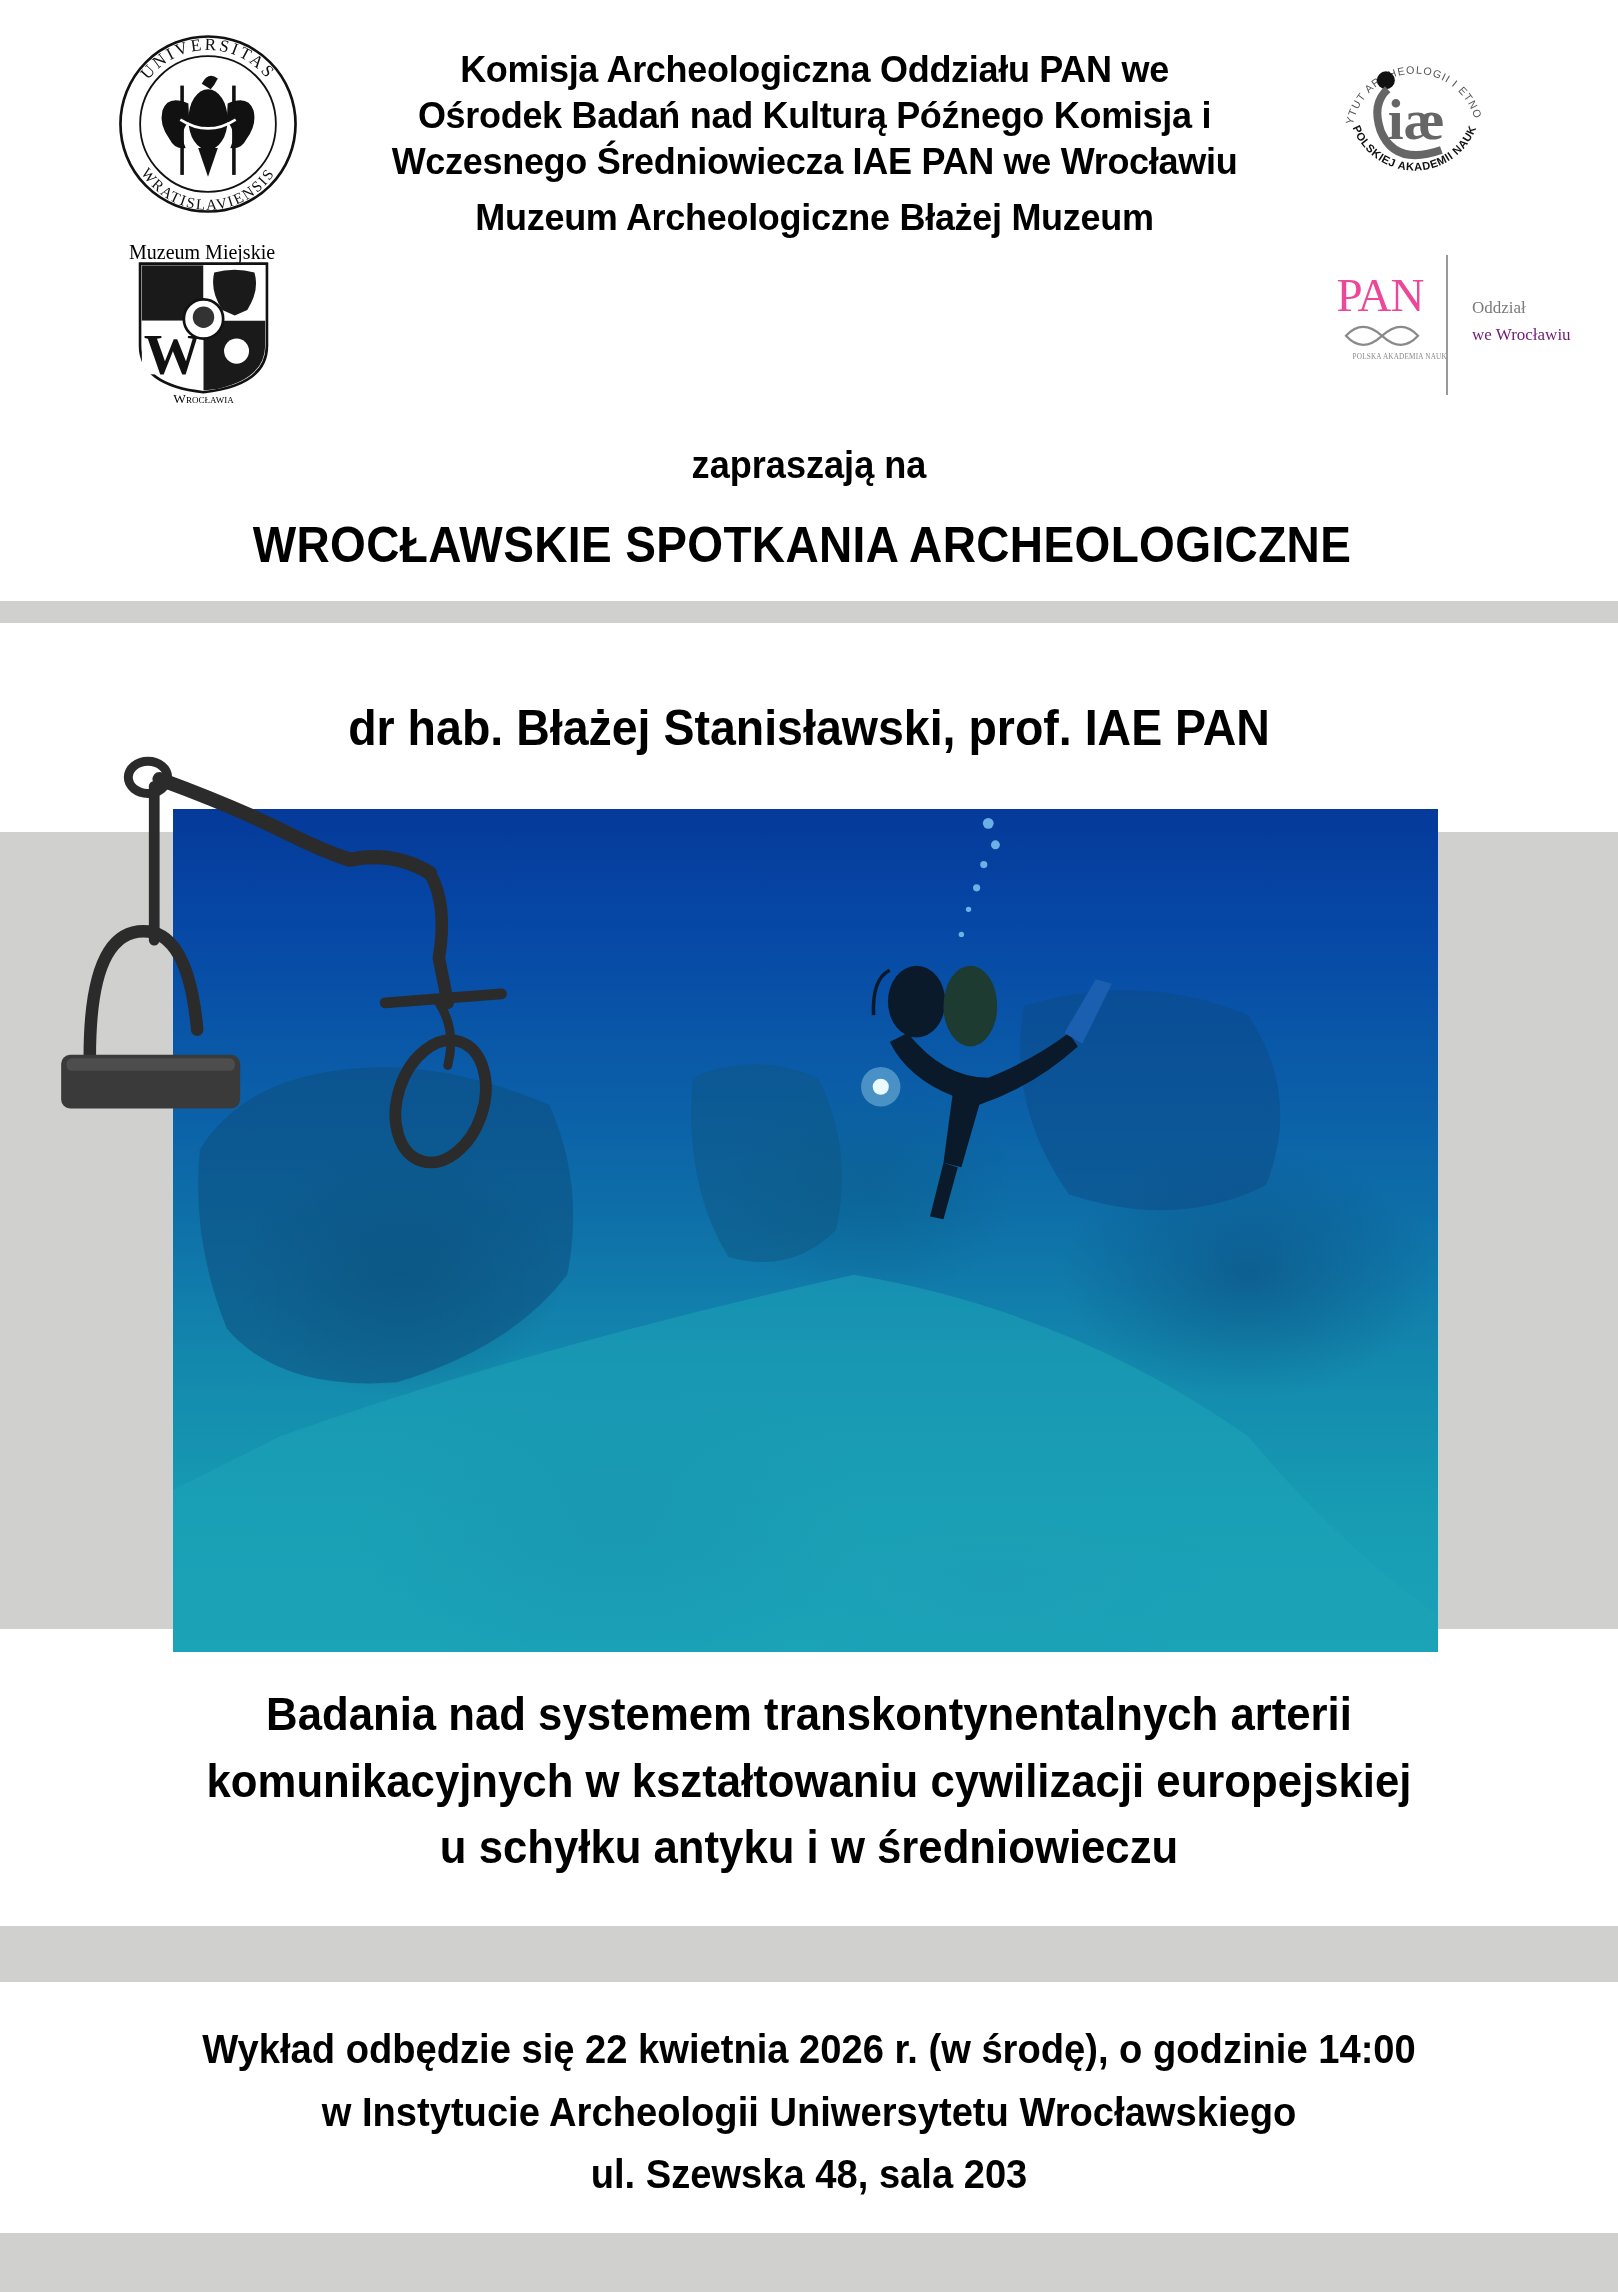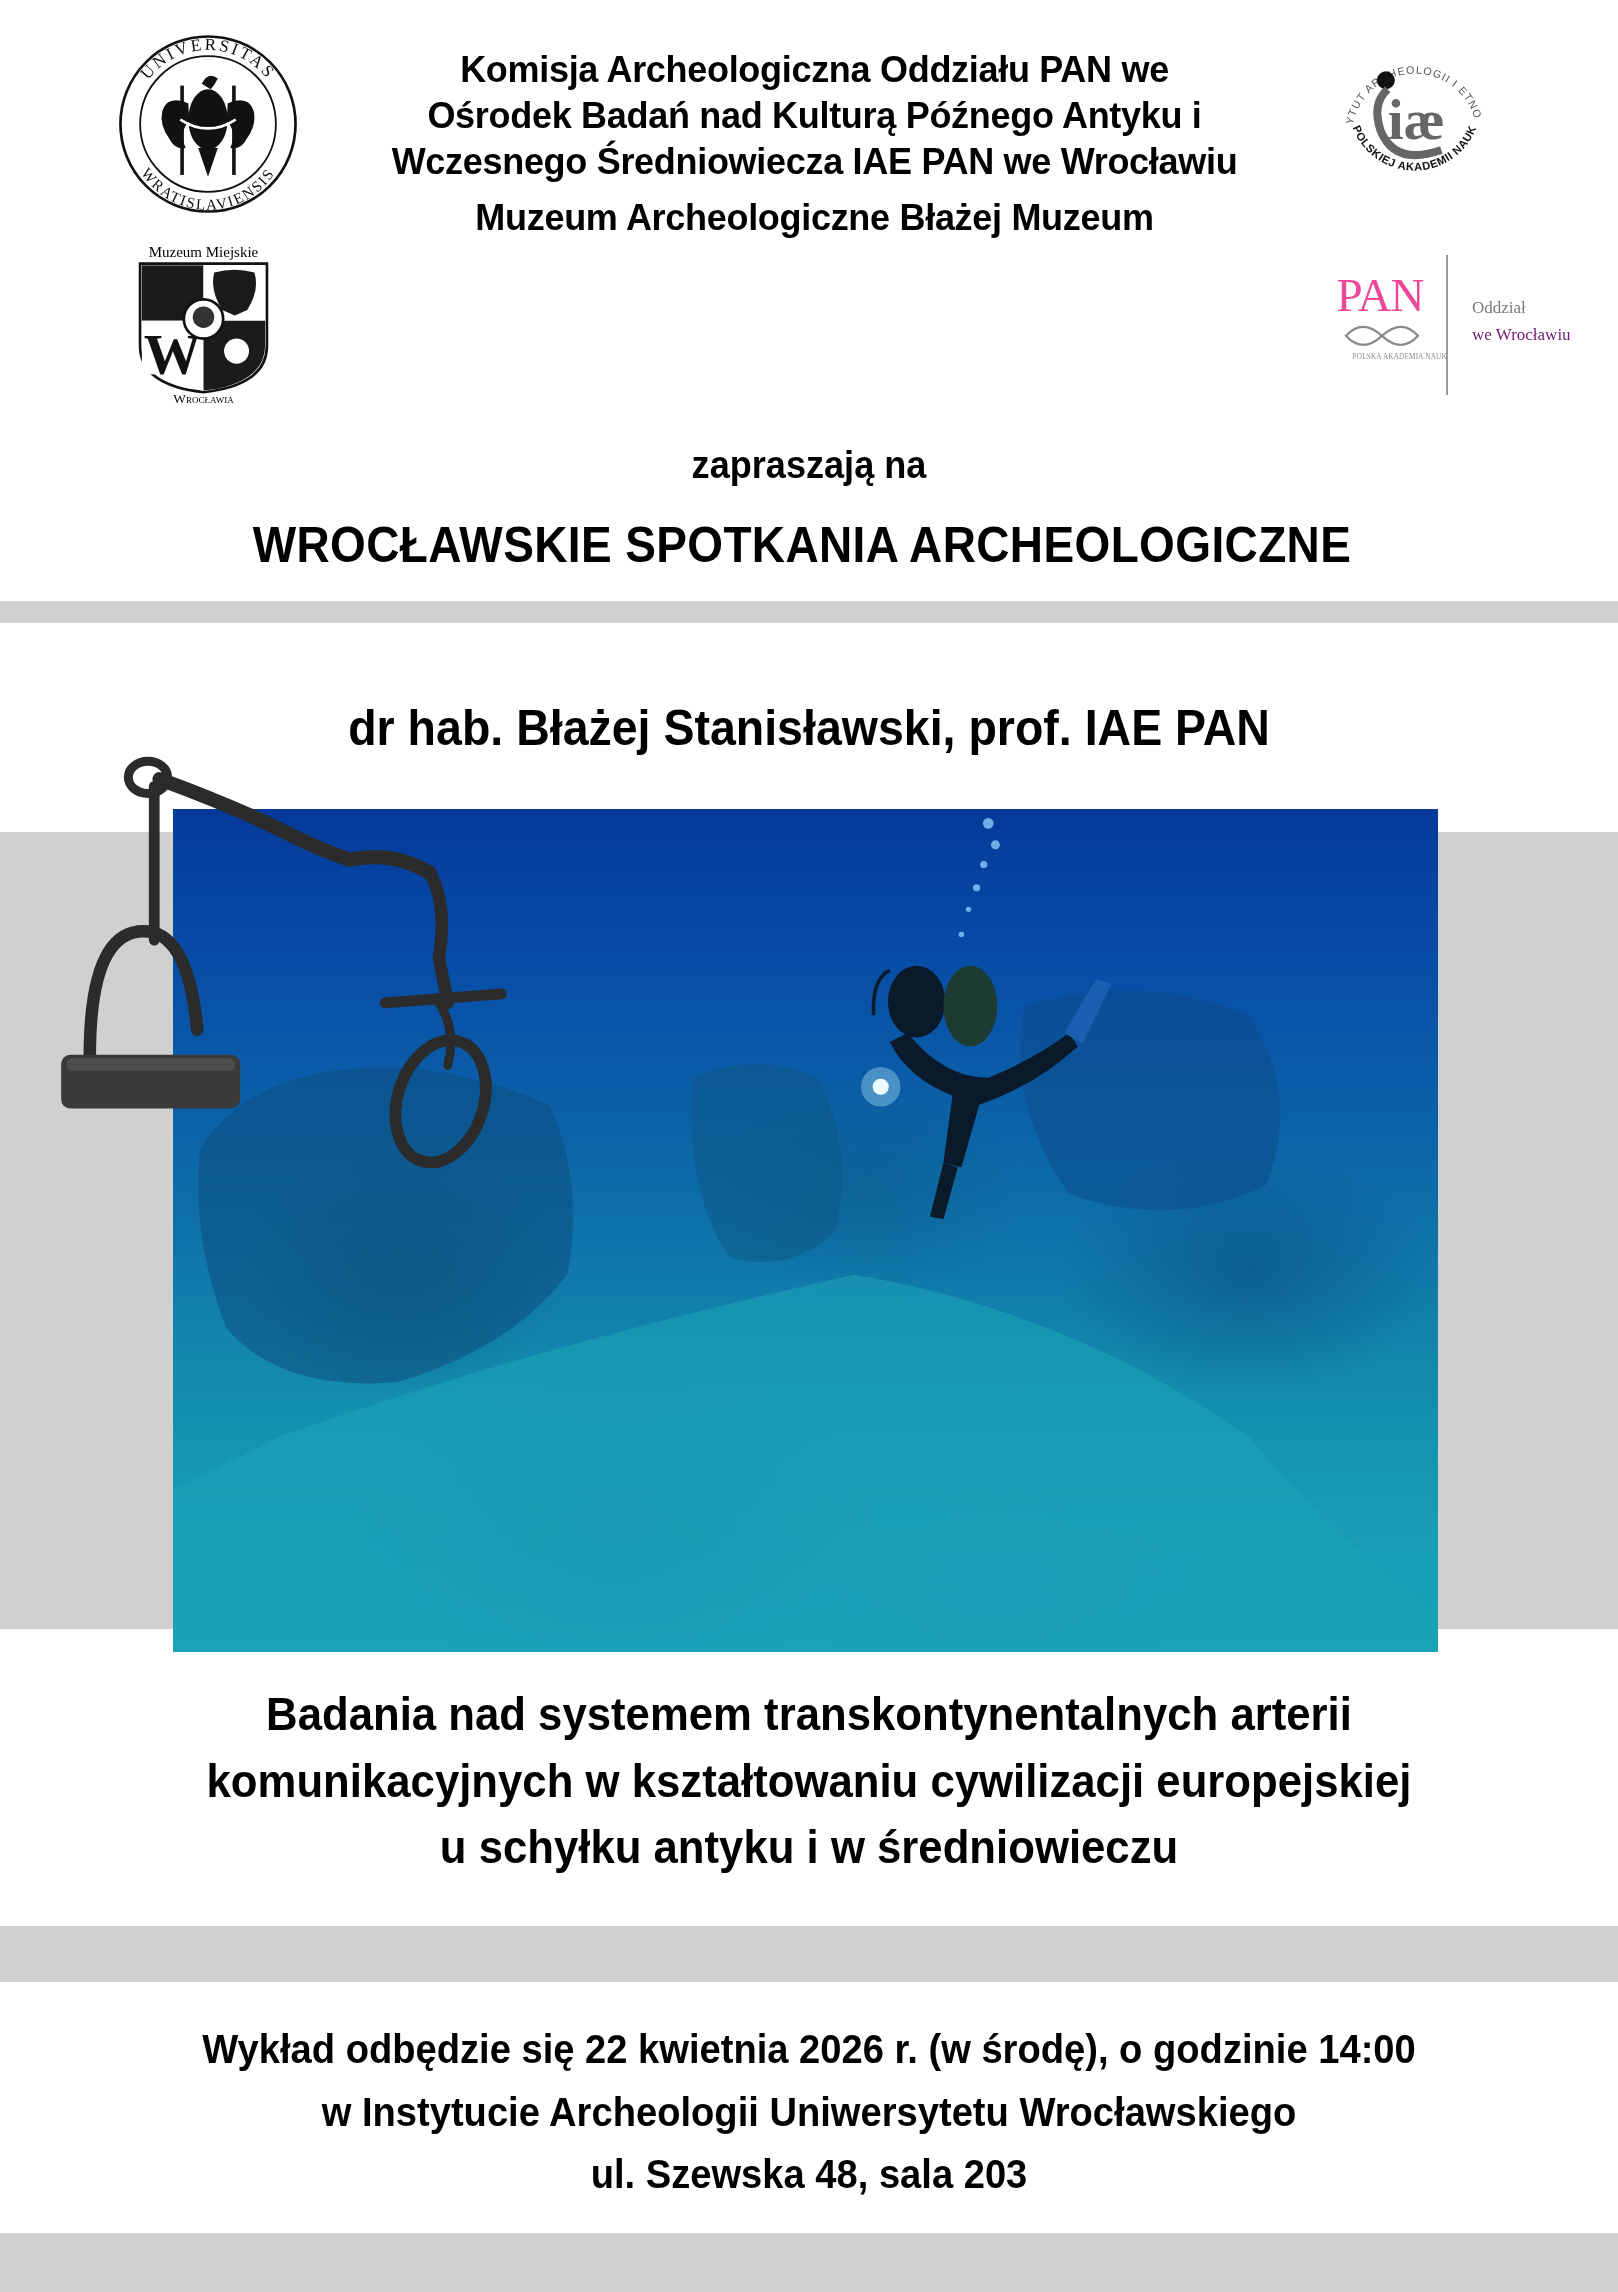--- a/index.html
+++ b/index.html
@@ -56,21 +56,21 @@
       <path d="M96 58 Q103 44 114 52 Q110 60 106 64 Z"></path>
       <path d="M92 130 L103 162 L114 130 Z"></path>
       <rect x="72" y="60" width="4" height="100"></rect>
       <rect x="130" y="60" width="4" height="100"></rect>
     </g>
     <path d="M72 98 Q103 118 134 98" stroke="#fff" stroke-width="3" fill="none"></path>
   </svg>
 </div>
 
 <div class="logo" style="left:129px; top:244px; width:149px; height:170px;">
-  <div style="font-family:'Liberation Serif',serif; font-size:15px; text-align:center; line-height:16px;">Muzeum Miejskie</div>
+  <div style="font-family:'Liberation Serif',serif; font-size:20px; line-height:16px;">Muzeum Miejskie</div>
   <svg width="149" height="134" viewBox="0 0 166 150" style="display:block;">
     <path d="M12 4 H154 V96 Q154 140 83 148 Q12 140 12 96 Z" fill="#fff" stroke="#111" stroke-width="3"></path>
     <rect x="14" y="6" width="69" height="62" fill="#1a1a1a"></rect>
     <rect x="83" y="6" width="69" height="62" fill="#fff"></rect>
     <path d="M95 14 Q118 8 140 14 Q146 34 132 56 L118 62 L104 56 Q90 34 95 14Z" fill="#1a1a1a"></path>
     <rect x="14" y="68" width="69" height="60" fill="#fff"></rect>
     <path d="M83 68 H152 V96 Q152 132 100 144 L83 146 Z" fill="#1a1a1a"></path>
     <text x="48" y="128" font-family="Liberation Serif, serif" font-size="64" font-weight="bold" text-anchor="middle" fill="#111">W</text>
     <circle cx="83" cy="66" r="22" fill="#fff" stroke="#111" stroke-width="3"></circle>
     <circle cx="83" cy="64" r="12" fill="#333"></circle>
@@ -103,21 +103,21 @@
     <path d="M10 22 Q28 2 50 22 Q72 42 90 22 Q72 2 50 22 Q28 42 10 22 Z" fill="none" stroke="#8a8a8a" stroke-width="2.5"></path>
   </svg>
   <div style="position:absolute; left:3.6px; top:100px; font-family:'Liberation Serif',serif; font-size:7.2px; color:#888; letter-spacing:0.2px;padding-left:16px;">POLSKA AKADEMIA NAUK</div>
   <div style="position:absolute; left:113px; top:1.8px; width:1.8px; height:140px; background:#999;"></div>
   <div style="position:absolute; left:139px; top:45px; font-family:'Liberation Serif',serif; font-size:17px; color:#7a7a7a;">Oddział</div>
   <div style="position:absolute; left:139px; top:72px; font-family:'Liberation Serif',serif; font-size:17px; color:#701a75;">we Wrocławiu</div>
 </div>
 
 <div class="org-block" style="top:47px;">
   <span class="line">Komisja Archeologiczna Oddziału PAN we</span>
-  <span class="line">Ośrodek Badań nad Kulturą Późnego Antyku i</span>
+  <span class="line">Ośrodek Badań nad Kulturą Późnego Komisja i</span>
   <span class="line" style="height:56px;">Wczesnego Średniowiecza IAE PAN we Wrocławiu</span>
   <span class="line">Muzeum Archeologiczne Błażej Muzeum</span>
 </div>
 
 <div class="txt" style="top:442px; font-size:38px; line-height:47px; transform:scaleX(0.95);">zapraszają na</div>
 
 <div class="txt" style="top:516px; left:-7.2px; font-size:50px; line-height:59px; letter-spacing:0.4px; transform:scaleX(0.92);">WROCŁAWSKIE SPOTKANIA ARCHEOLOGICZNE</div>
 
 <div class="band" style="top:601px; height:21.5px;"></div>
 

